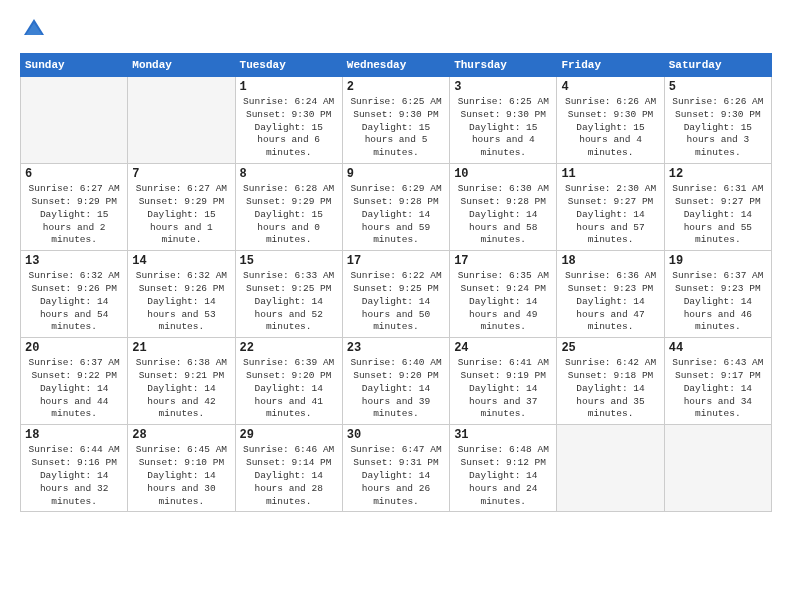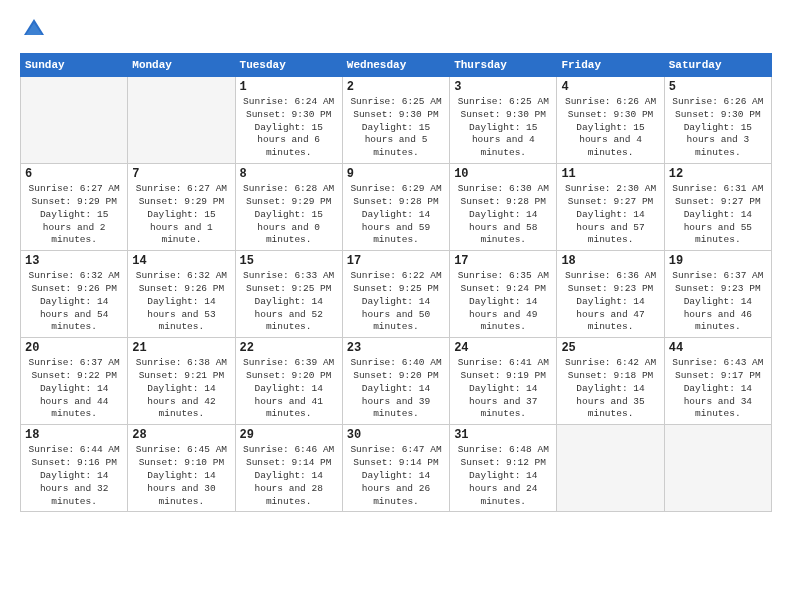--- a/index.html
+++ b/index.html
@@ -317,21 +317,21 @@
           </td>
           <td>
             <span class="day-number">29</span>
             <div class="day-info">Sunrise: 6:46 AM
 Sunset: 9:14 PM
 Daylight: 14 hours and 28 minutes.</div>
           </td>
           <td>
             <span class="day-number">30</span>
             <div class="day-info">Sunrise: 6:47 AM
-Sunset: 9:14 PM
+Sunset: 9:31 PM
 Daylight: 14 hours and 26 minutes.</div>
           </td>
           <td>
             <span class="day-number">31</span>
             <div class="day-info">Sunrise: 6:48 AM
 Sunset: 9:12 PM
 Daylight: 14 hours and 24 minutes.</div>
           </td>
           <td class="empty"></td>
           <td class="empty"></td>

